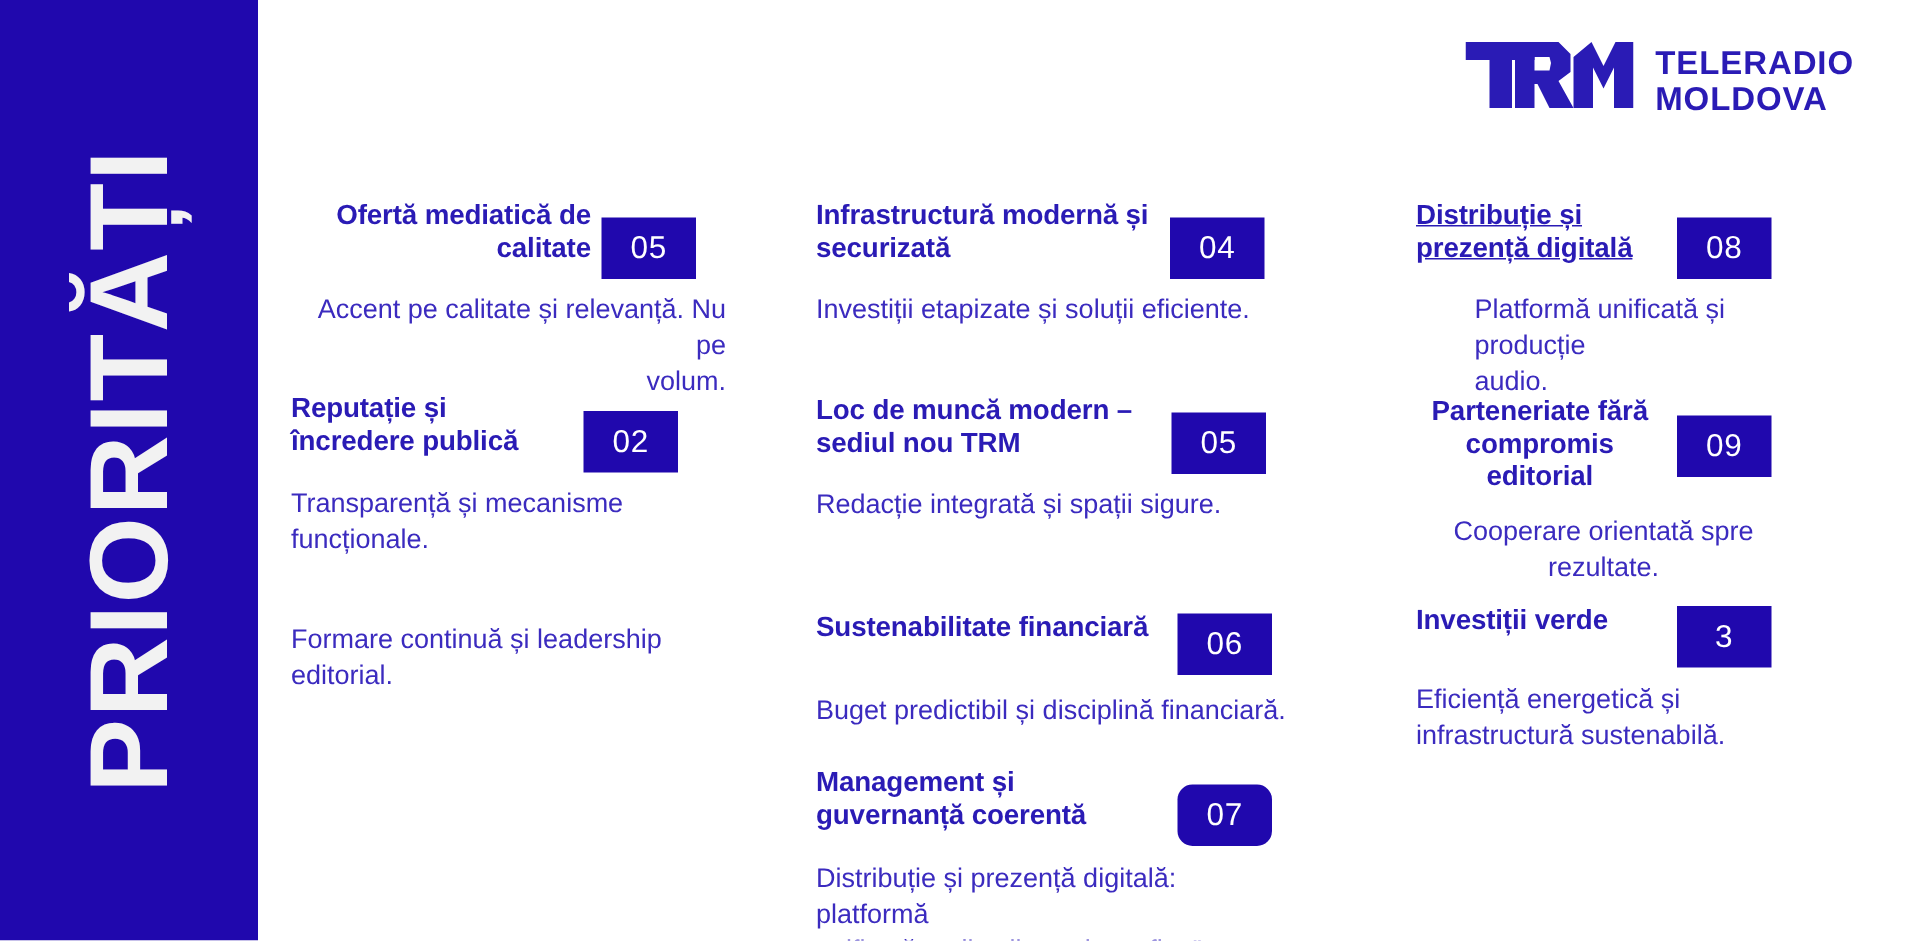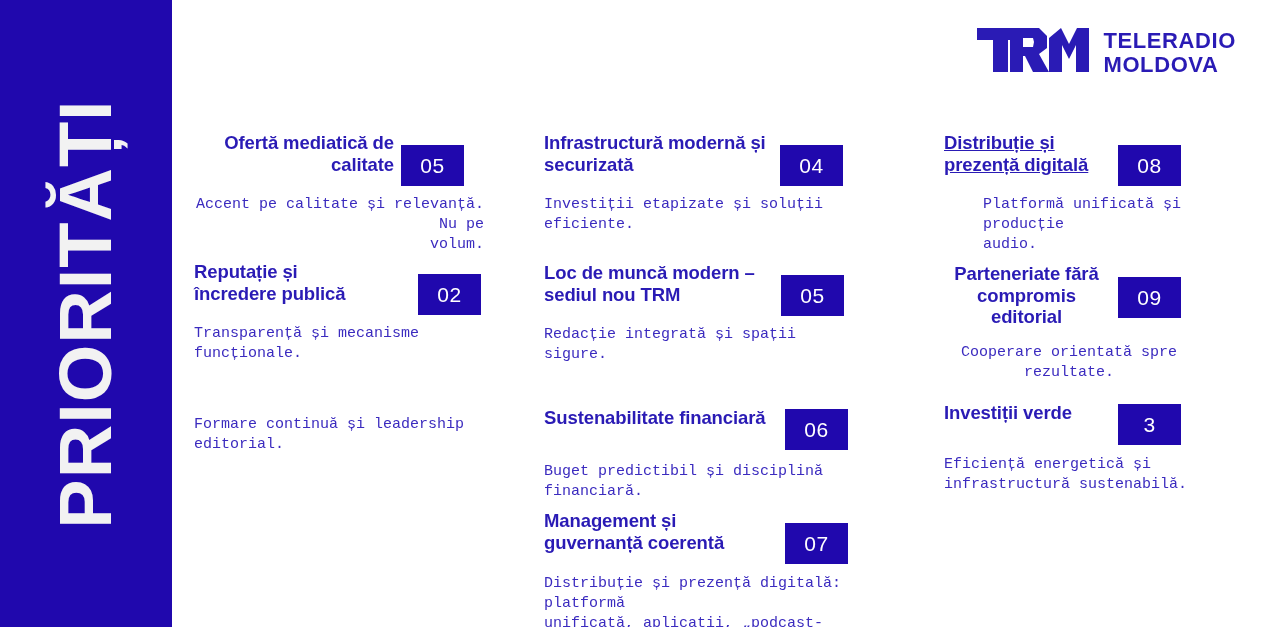--- a/index.html
+++ b/index.html
@@ -98,25 +98,24 @@
     color: #ffffff;
     font-size: 21px;
     font-weight: 400;
     letter-spacing: 0.5px;
     display: flex;
     align-items: center;
     justify-content: center;
   }
   .item-desc {
     color: #3b2bbf;
-    font-size: 15px;
+    font-size: 18px;
     font-weight: 400;
     line-height: 1.33;
     white-space: pre-line;
-    font-family: Liberation Mono, monospace;
   }
 </style>
 </head>
 <body>
 
 <div class="slide">
 
   <div class="sidebar">
     <div class="sidebar-title">PRIORITĂȚI</div>
   </div>
@@ -152,21 +151,21 @@
           <div class="badge" style="left:207px;top:13px;">05</div>
         </div>
         <div class="item-desc" style="margin-top:20px;">Accent pe calitate și relevanță. Nu pe
 volum.</div>
       </div>
 
       <div class="item" style="top:129px;width:290px;">
         <div class="item-head">
           <div class="item-title" style="width:200px;">Reputație și
 încredere publică</div>
-          <div class="badge" style="left:224px;top:13px;">02</div>
+          <div class="badge" style="left:195px;top:13px;">02</div>
         </div>
         <div class="item-desc" style="margin-top:20px;">Transparență și mecanisme
 funcționale.</div>
       </div>
 
       <div class="item" style="top:263px;width:290px;">
         <div class="item-desc" style="margin-top:20px;">Formare continuă și leadership
 editorial.</div>
       </div>
 
@@ -197,21 +196,21 @@
           <div class="item-title" style="width:240px;">Sustenabilitate financiară</div>
           <div class="badge" style="left:241px;top:2px;">06</div>
         </div>
         <div class="item-desc" style="margin-top:33px;">Buget predictibil și disciplină financiară.</div>
       </div>
 
       <div class="item" style="top:378px;width:320px;">
         <div class="item-head">
           <div class="item-title" style="width:230px;">Management și
 guvernanță coerentă</div>
-          <div class="badge" style="left:241px;top:13px;">07</div>
+          <div class="badge" style="left:241px;top:13px;border-radius:10px;">07</div>
         </div>
         <div class="item-desc" style="margin-top:21px;">Distribuție și prezență digitală: platformă
 unificată, aplicații, „podcast-first”</div>
       </div>
 
     </div>
 
     <div class="col col-3">
 
       <div class="item" style="top:0px;width:250px;">

